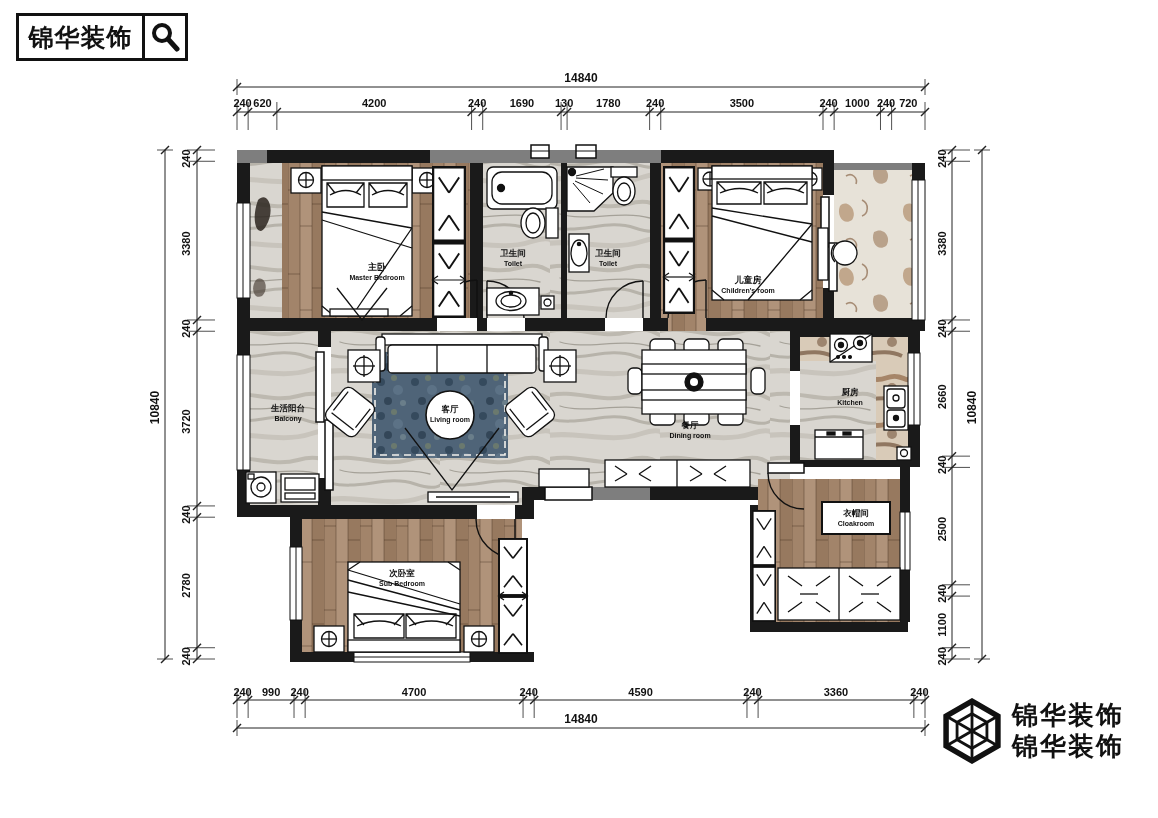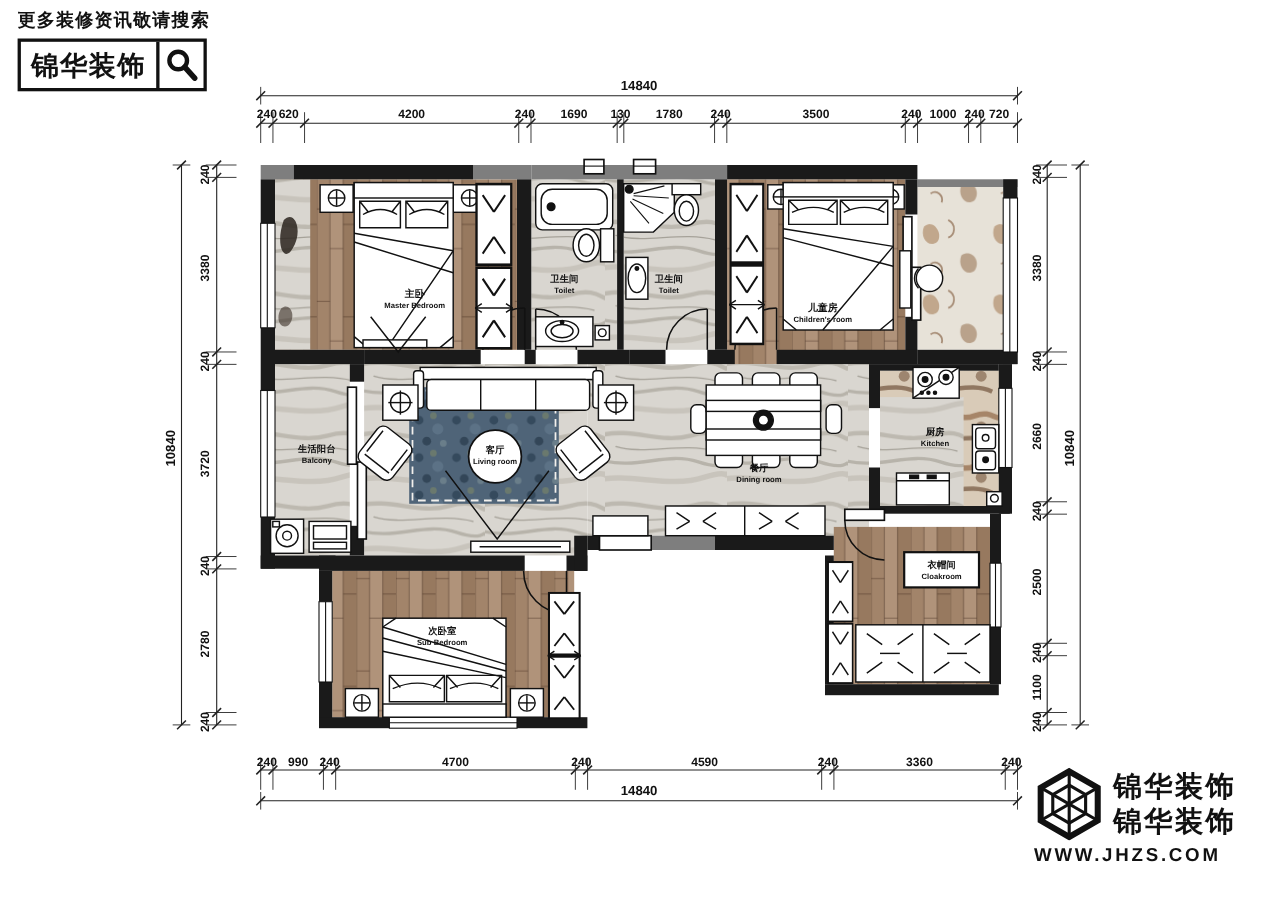--- a/index.html
+++ b/index.html
@@ -24,21 +24,20 @@
   .dimtot{font-size:12px;font-weight:bold;fill:#111;}
   .roomcn{font-weight:bold;fill:#111;}
   .roomen{font-weight:bold;fill:#111;}
 </style>
 </head>
 <body>
 
 <div id="canvas">
 
   <div class="hdr">
-    <div class="hint">更多装修资讯敬请搜索</div>
     <div class="brandbox">
       <div class="brandname">锦华装饰</div>
       <div class="sep"></div>
       <div class="mag">
         <svg width="30" height="30" viewBox="0 0 30 30">
           <circle cx="12" cy="11" r="8" fill="none" stroke="#111" stroke-width="4"></circle>
           <line x1="18" y1="17" x2="27" y2="27" stroke="#111" stroke-width="5" stroke-linecap="round"></line>
         </svg>
       </div>
     </div>
@@ -55,21 +54,20 @@
             <line x1="33" y1="-19" x2="-33" y2="19"></line>
             <polygon points="0,-22 19,-11 19,11 0,22 -19,11 -19,-11"></polygon>
           </g>
         </svg>
       </div>
       <div>
         <div class="t1">锦华装饰</div>
         <div class="t2">锦华装饰</div>
       </div>
     </div>
-    <div class="url">WWW.JHZS.COM</div>
   </div>
 
   <svg id="plan" width="1158" height="818" viewBox="0 0 1158 818" style="position:absolute;left:0;top:0;">
     <defs>
 
       <pattern id="wood" width="36" height="84" patternUnits="userSpaceOnUse">
         <rect width="36" height="84" fill="#a2846a"></rect>
         <rect x="12" width="12" height="84" fill="#b0937a"></rect>
         <rect x="24" width="12" height="84" fill="#97795f"></rect>
         <g stroke="rgba(55,35,20,.38)" stroke-width="1">

